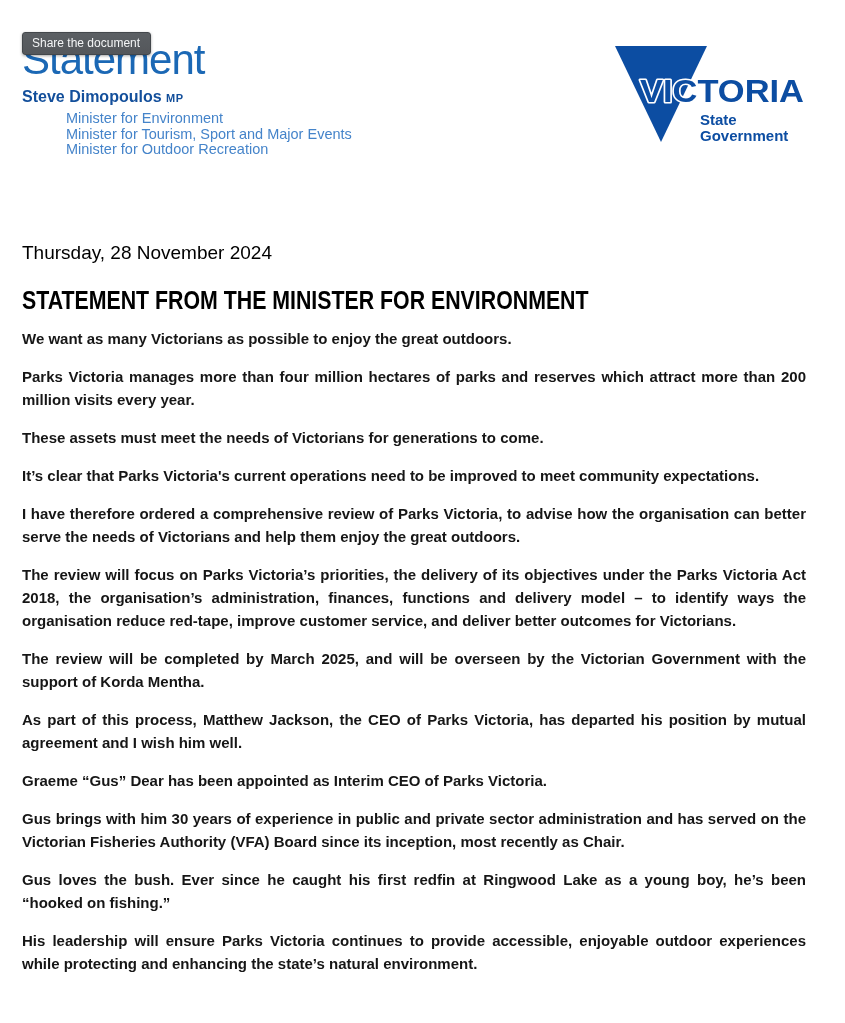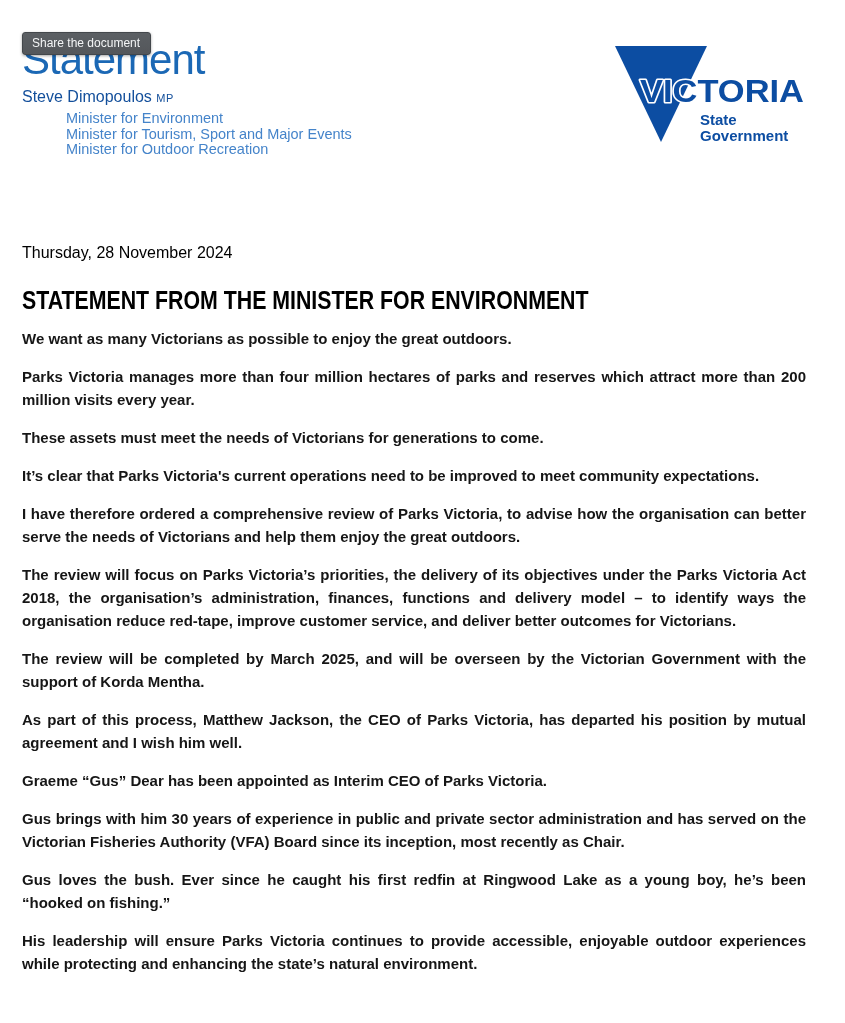--- a/index.html
+++ b/index.html
@@ -43,21 +43,21 @@
     font-size: 42px;
     line-height: 40px;
     font-weight: normal;
     letter-spacing: -1px;
     color: #1b68b5;
   }
   .minister-name {
     margin-top: 8px;
     font-size: 16px;
     line-height: 17px;
-    font-weight: normal;
+    font-weight: bold;
     color: #134f9b;
   }
   .minister-name .postnom {
     font-size: 11px;
     letter-spacing: 0.5px;
   }
   .portfolios {
     list-style: none;
     margin: 4px 0 0 0;
     padding: 0;
@@ -73,21 +73,21 @@
   .logo svg { display: block; }
   .logo text { font-family: "Liberation Sans", sans-serif; }
 
   
   .main {
     margin: 86px 39px 0 22px;
     color: #1b1b1b;
   }
   .date {
     margin: 0;
-    font-size: 16px;
+    font-size: 19px;
     line-height: 18px;
     color: #000000;
   }
   .headline {
     margin: 24px 0 13px 0;
     font-size: 26px;
     line-height: 28px;
     font-weight: bold;
     color: #000000;
     white-space: nowrap;

